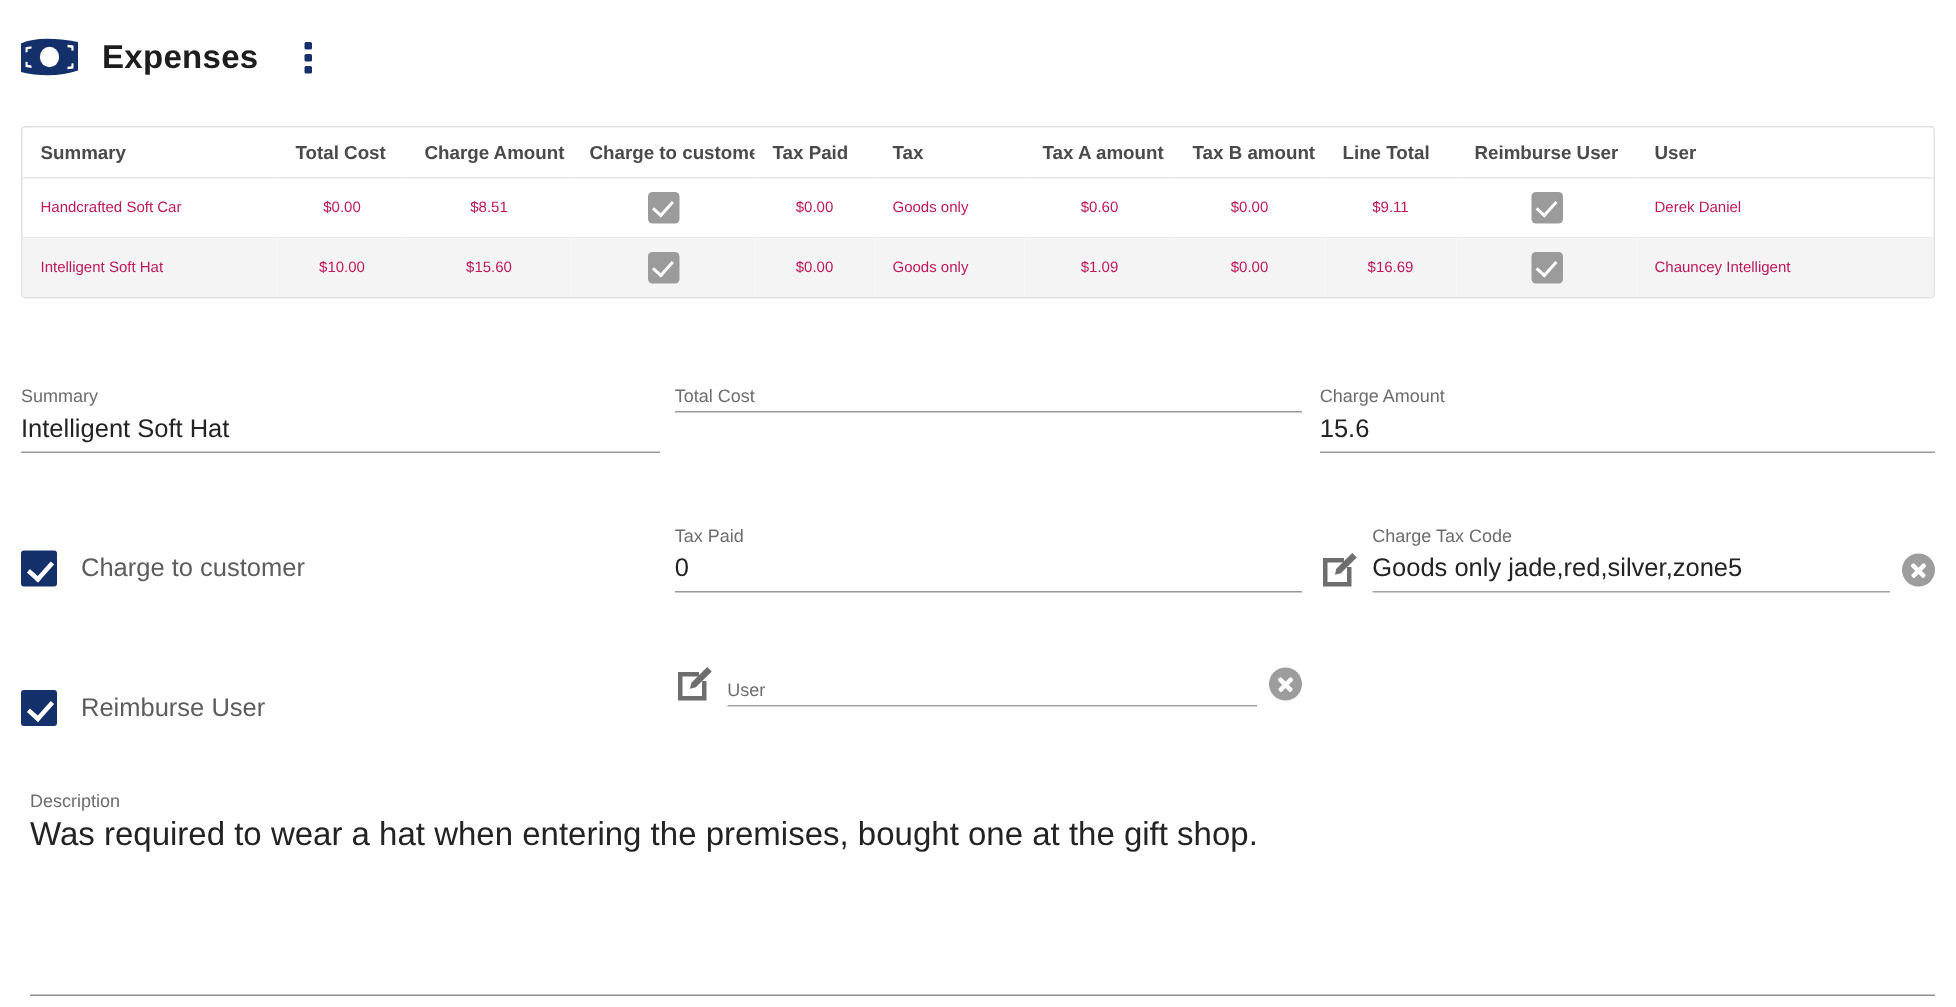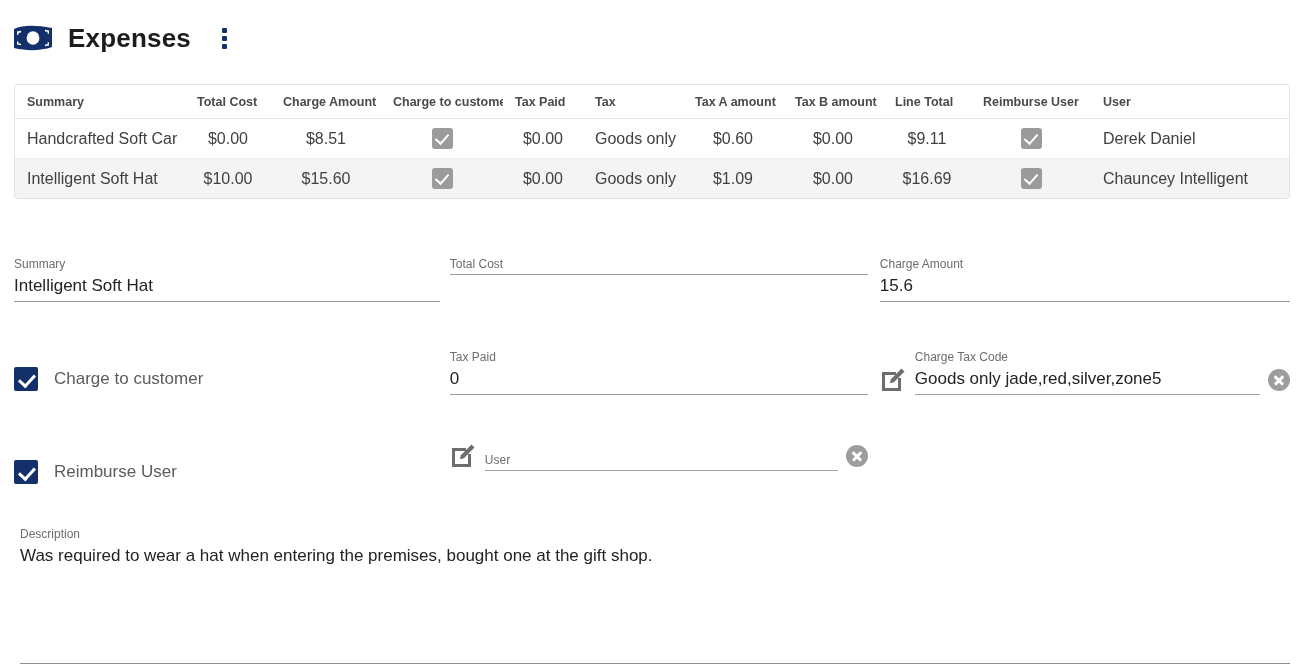--- a/index.html
+++ b/index.html
@@ -23,21 +23,21 @@
   }
   .brand-icon {
     width: 42px;
     height: 42px;
     display: flex;
     align-items: center;
     justify-content: center;
     flex: 0 0 auto;
   }
   .app-title {
-    font-size: 26px;
+    font-size: 22px;
     font-weight: bold;
     color: #1d1d1d;
     margin-left: 14px;
     letter-spacing: .2px;
     white-space: nowrap;
   }
   .kebab-menu {
     margin-left: 22px;
     width: 22px;
     height: 28px;
@@ -78,22 +78,22 @@
     padding: 10px 12px 9px 12px;
     height: 32px;
     border-bottom: 1px solid #e6e6e6;
     background: #ffffff;
     white-space: nowrap;
     overflow: hidden;
   }
   table.grid td {
     padding: 9px 12px;
     height: 33px;
-    color: #404040;
-    font-size: 16px;
+    color: #be185d;
+    font-size: 10px;
     border-bottom: 1px solid #ececec;
     white-space: nowrap;
     overflow: hidden;
   }
   table.grid tr.row-selected td { background: #f4f4f4; }
   table.grid tr.row-last td { border-bottom: none; }
   .num { text-align: center; }
   .ctr { text-align: center; }
 
   
@@ -246,21 +246,21 @@
     left: 5px;
     top: 10px;
     width: 12px;
     height: 2.6px;
     background: #ffffff;
     border-radius: 1px;
   }
   .clear-btn::before { transform: rotate(45deg); }
   .clear-btn::after  { transform: rotate(-45deg); }
   .desc-value {
-    font-size: 17px;
+    font-size: 22px;
     color: #232323;
     line-height: 23px;
     padding-bottom: 4px;
     white-space: nowrap;
   }
   .desc-underline {
     margin-top: 92px;
     height: 1px;
     background: #8f8f8f;
     width: 100%;

